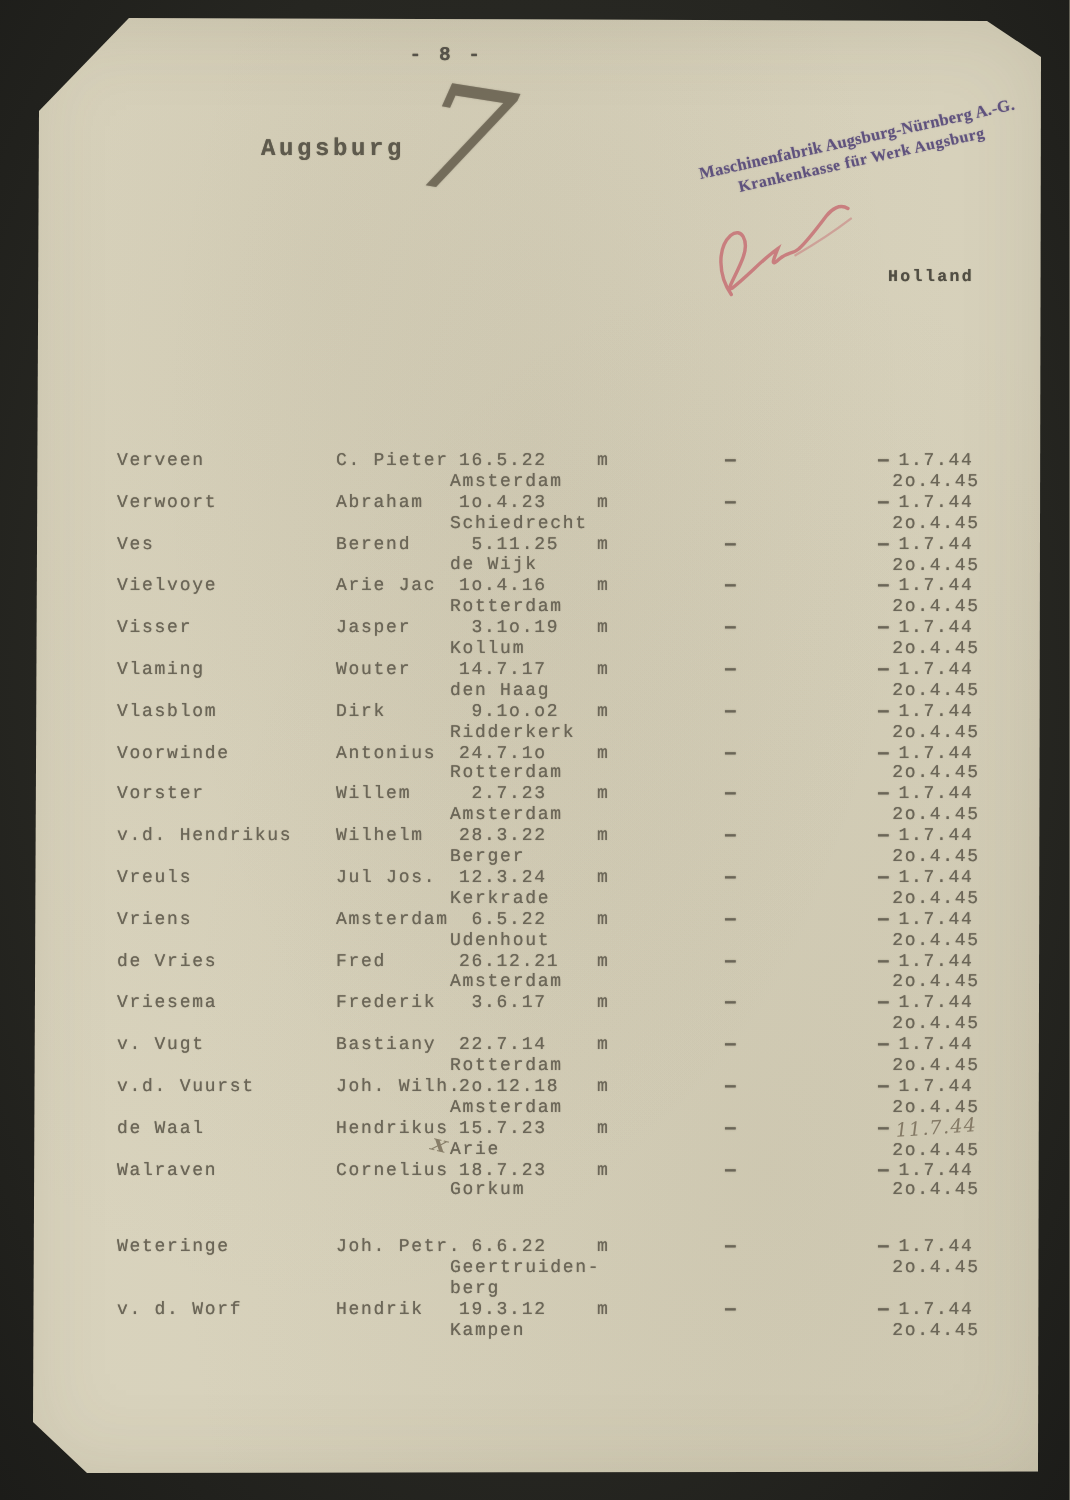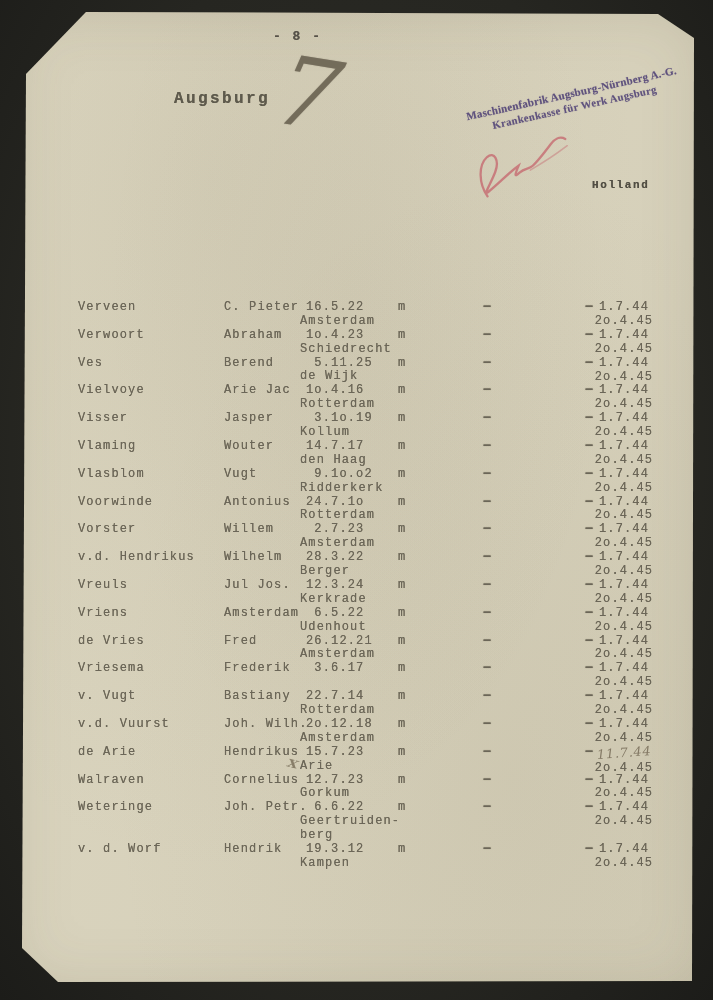--- a/index.html
+++ b/index.html
@@ -49,21 +49,21 @@
   }
   .stamp .s1{font-size:11px;letter-spacing:.2px;line-height:15px;}
   .stamp .s2{font-size:10.6px;letter-spacing:.4px;line-height:14px;}
   .sig{position:absolute;left:470px;top:136px;transform:rotate(-8deg);}
   .tbl{
     position:absolute;left:78px;top:301px;width:592px;
     font-size:12px;line-height:13.9px;letter-spacing:1.15px;
     color:#6b6658;
   }
   .row{position:relative;height:27.8px;}
-  .row.tall{height:41.7px;}
+  .row.tall{height:41.7px;margin-top:24px;}
   .c{position:absolute;top:0;white-space:pre;text-shadow:0 0 .6px rgba(100,94,75,.8);}
   .sur{left:0;text-align:right;}
   .fn{left:146px;}
   .bd{left:228px;}
   .bp{left:222px;top:13.9px;}
   .bp2{left:222px;top:27.8px;}
   .g{left:320px;}
   .d1{left:406px;font-weight:bold;transform:scaleX(2.1);}
   .d2{left:508px;font-weight:bold;transform:scaleX(2.1);}
   .dates{left:502px;width:88px;text-align:center;}
@@ -168,21 +168,21 @@
           <span class="c bd">14.7.17</span>
           <span class="c g">m</span>
           <span class="c d1">-</span>
           <span class="c d2">-</span>
           <span class="c bp">den Haag</span>
           <span class="c dates"><span class="dl">1.7.44</span><span class="dl">2o.4.45</span></span>
         </div>
 
       <div class="row">
           <span class="c sur">Vlasblom</span>
-          <span class="c fn">Vugt</span>
+          <span class="c fn">Dirk</span>
           <span class="c bd"> 9.1o.o2</span>
           <span class="c g">m</span>
           <span class="c d1">-</span>
           <span class="c d2">-</span>
           <span class="c bp">Ridderkerk</span>
           <span class="c dates"><span class="dl">1.7.44</span><span class="dl">2o.4.45</span></span>
         </div>
 
       <div class="row">
           <span class="c sur">Voorwinde</span>
@@ -276,35 +276,35 @@
           <span class="c fn">Joh. Wilh.</span>
           <span class="c bd">2o.12.18</span>
           <span class="c g">m</span>
           <span class="c d1">-</span>
           <span class="c d2">-</span>
           <span class="c bp">Amsterdam</span>
           <span class="c dates"><span class="dl">1.7.44</span><span class="dl">2o.4.45</span></span>
         </div>
 
       <div class="row">
-          <span class="c sur">de Arie</span>
+          <span class="c sur">de Waal</span>
           <span class="c fn">Hendrikus</span>
           <span class="c bd">15.7.23</span>
           <span class="c g">m</span>
           <span class="c d1">-</span>
           <span class="c d2">-</span>
           <span class="pencil-x">X</span>
           <span class="c bp">Arie</span>
           <span class="c dates"><span class="dl hand">11.7.44</span><span class="dl">2o.4.45</span></span>
         </div>
 
       <div class="row">
           <span class="c sur">Walraven</span>
           <span class="c fn">Cornelius</span>
-          <span class="c bd">12.7.23</span>
+          <span class="c bd">18.7.23</span>
           <span class="c g">m</span>
           <span class="c d1">-</span>
           <span class="c d2">-</span>
           <span class="c bp">Gorkum</span>
           <span class="c dates"><span class="dl">1.7.44</span><span class="dl">2o.4.45</span></span>
         </div>
 
       <div class="row tall">
           <span class="c sur">Weteringe</span>
           <span class="c fn">Joh. Petr.</span>

